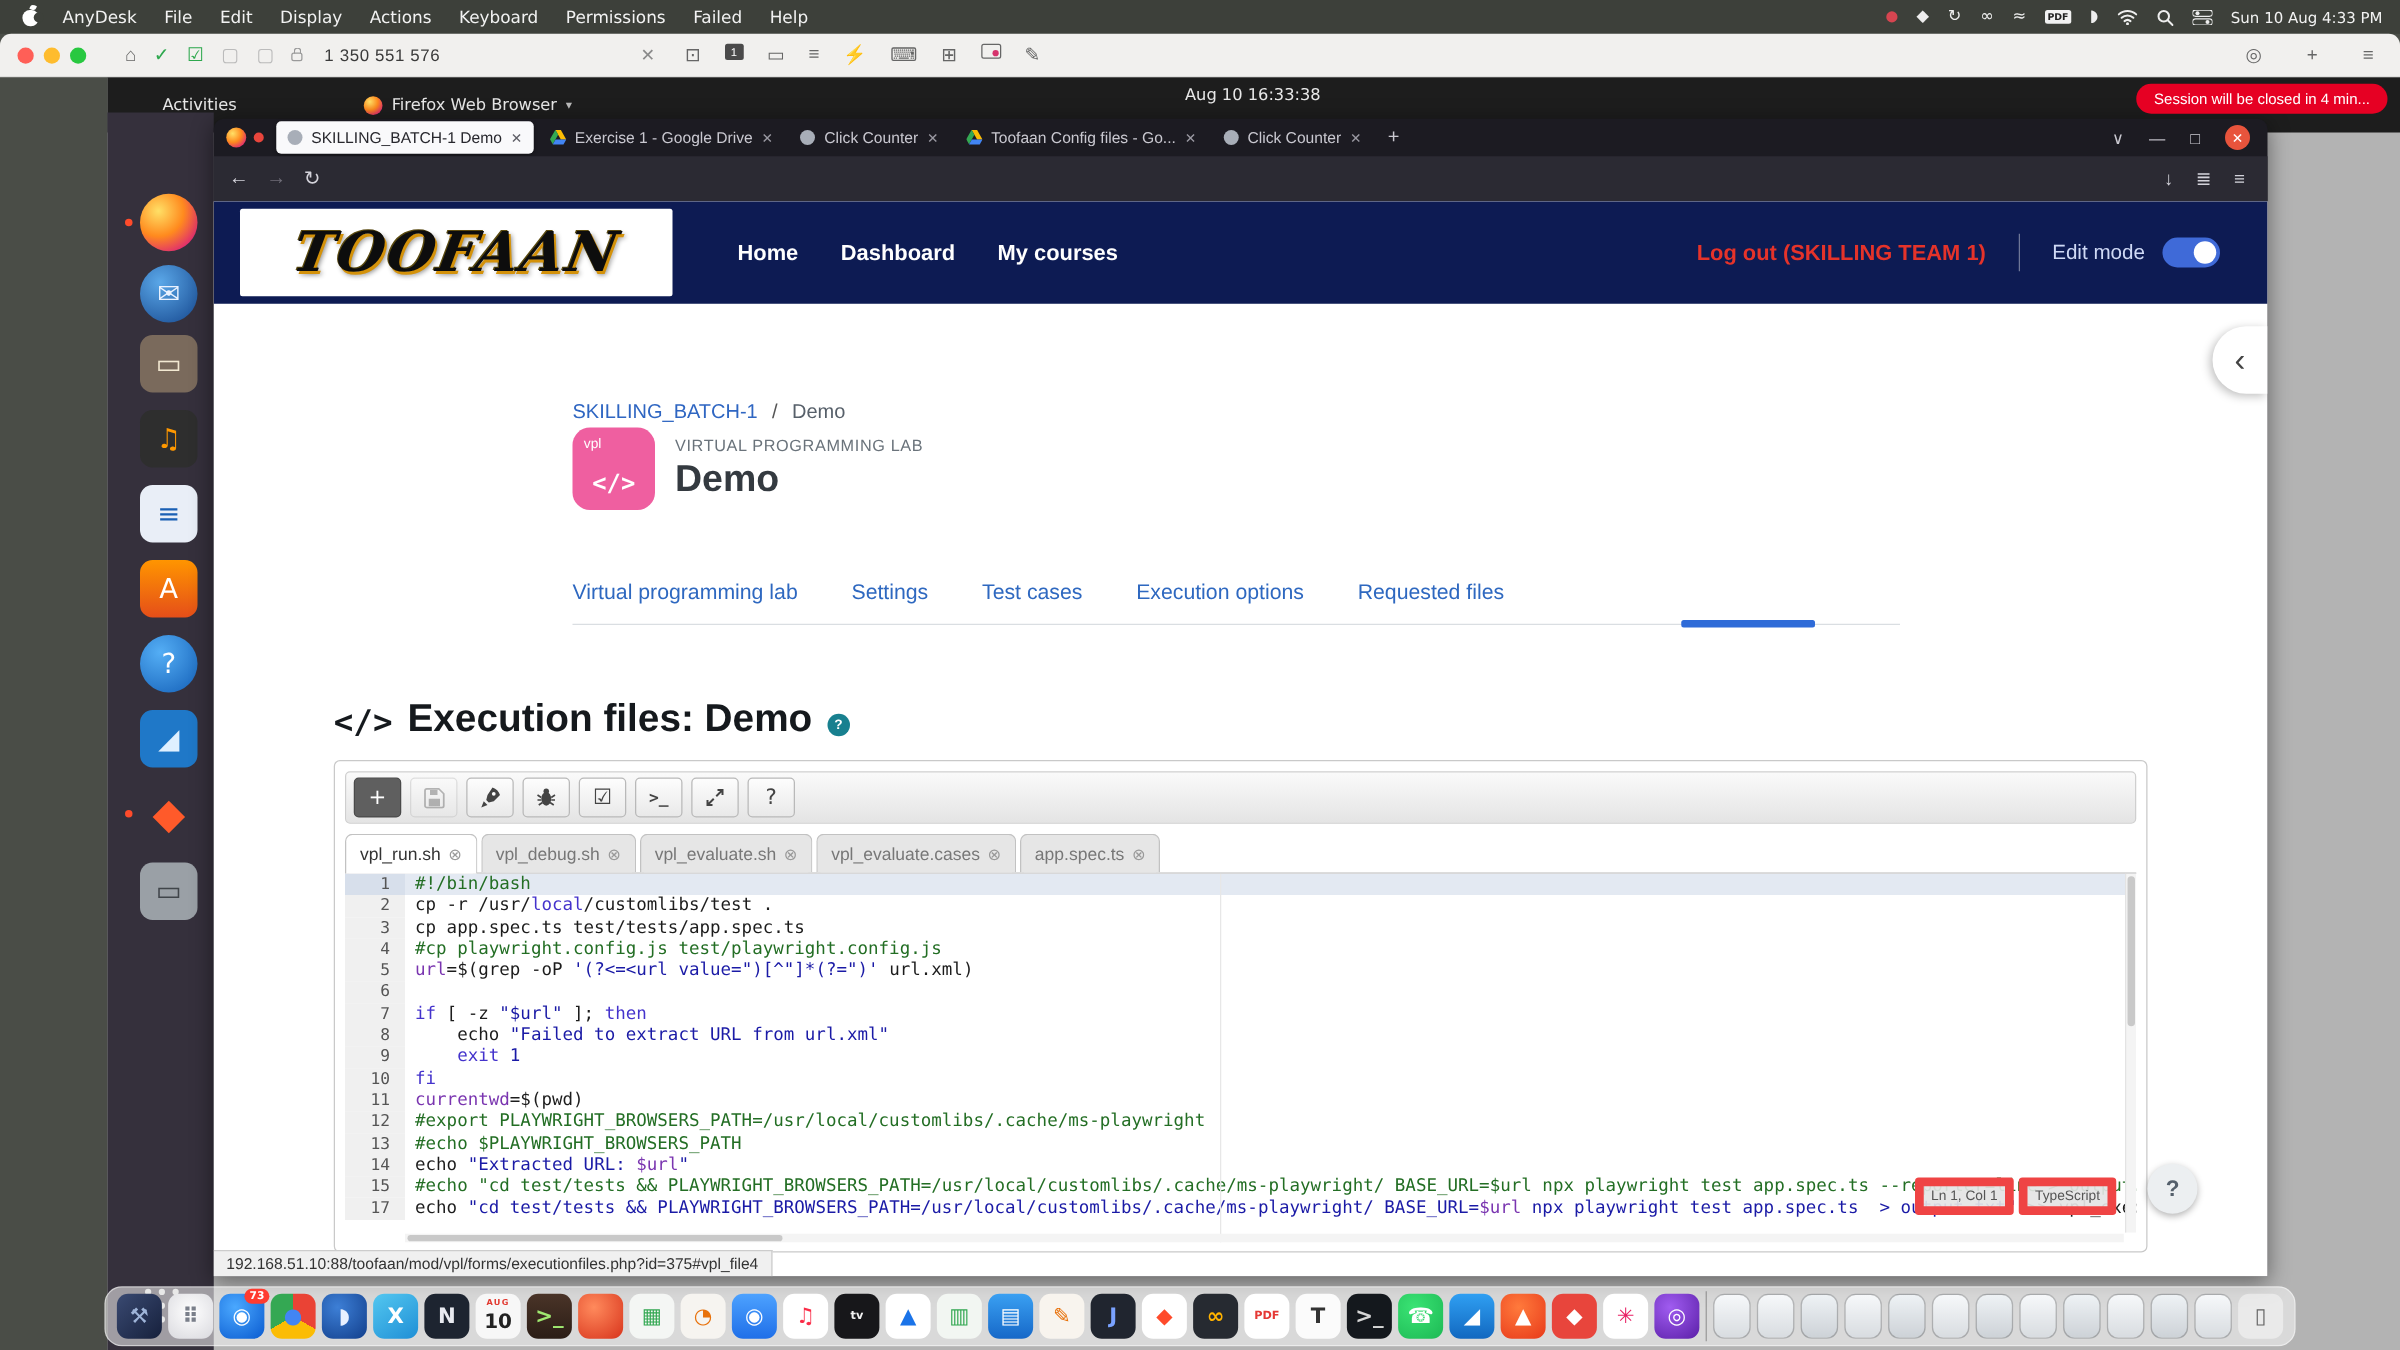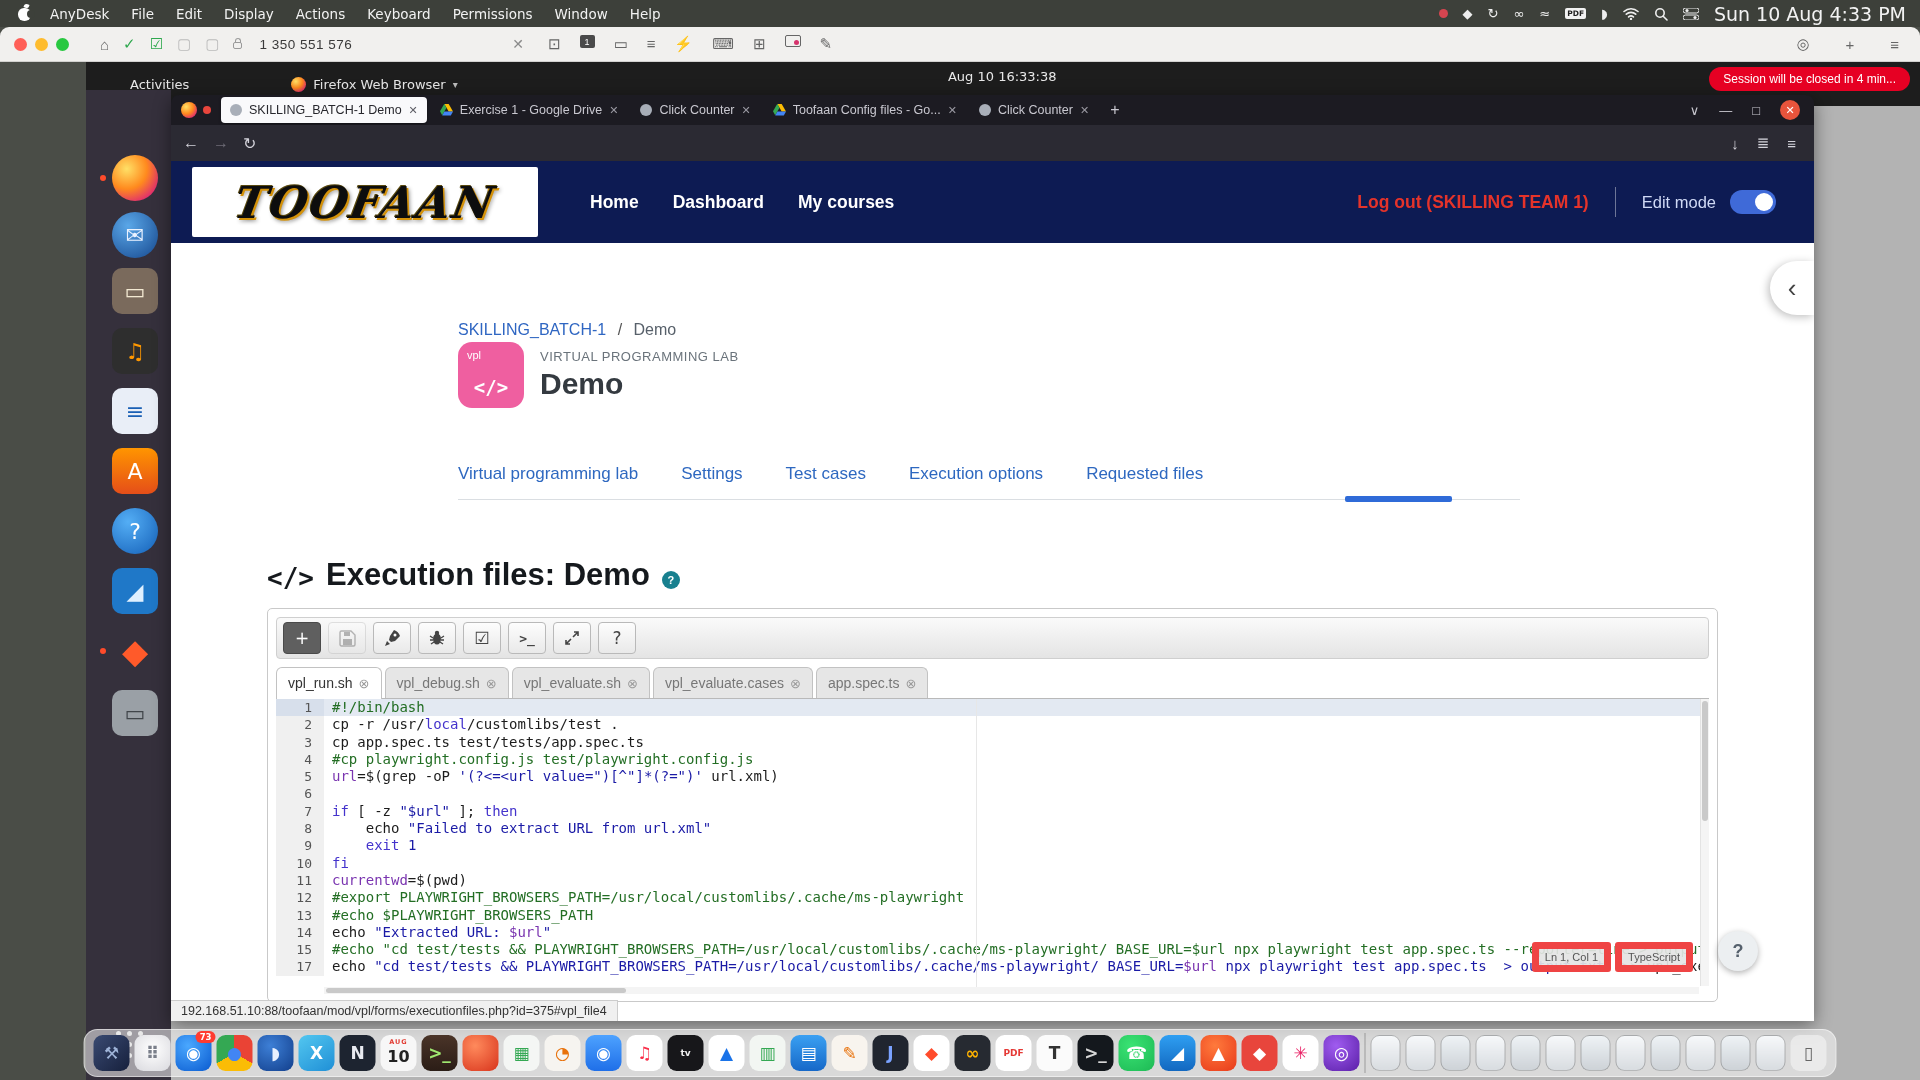--- a/index.html
+++ b/index.html
@@ -11,21 +11,21 @@
   .apple{width:13px;height:15px;position:relative;margin:0 8px 0 4px;}
   .apple .body{position:absolute;inset:2px 0 0 0;background:#fff;border-radius:45% 45% 48% 48%;}
   .apple .bite{position:absolute;right:-4px;top:4px;width:8px;height:8px;background:#3d403a;border-radius:50%;}
   .apple .leaf{position:absolute;top:-2px;left:6px;width:5px;height:4px;background:#fff;border-radius:60% 0 60% 0;transform:rotate(20deg);}
   .mitem{padding:0 11px;white-space:nowrap;}
   .macbar-right{margin-left:auto;display:flex;align-items:center;gap:15px;}
   .rec-dot{width:9px;height:9px;border-radius:50%;background:#d64550;}
   .sgly{font-size:13px;color:#eee;}
   .pdf-chip{background:#f2f2f2;color:#222;font-size:7.5px;font-weight:bold;padding:1px 2px;border-radius:2px;}
   .mb-svg{display:block;}
-  .mclock{white-space:nowrap;font-size:19px;text-align:right;}
+  .mclock{white-space:nowrap;font-size:12px;text-align:right;}
 
   
   .adbar{position:absolute;top:27px;left:0;right:0;height:35px;background:#f1f0ee;border-bottom:1px solid #d2d1cf;border-radius:9px 9px 0 0;display:flex;align-items:center;padding:0 14px;color:#5c5c5c;}
   .tl{width:13px;height:13px;border-radius:50%;margin-right:8px;}
   .tl.r{background:#ff5f57}.tl.y{background:#febc2e}.tl.g{background:#28c840}
   .ad-gap{width:16px;}
   .adg{font-size:15px;margin:0 7px;color:#666;}
   .adg.green{color:#2ea84e;}
   .mini-lock{width:9px;height:7px;border:1.5px solid #9a9a9a;border-radius:2px;position:relative;margin:3px 7px 0;}
   .mini-lock:before{content:"";position:absolute;top:-5px;left:1px;width:4px;height:4px;border:1.5px solid #9a9a9a;border-bottom:none;border-radius:4px 4px 0 0;}
@@ -172,21 +172,21 @@
         <i class="bite"></i>
         <i class="leaf"></i>
       </span>
     <span class="mitem">AnyDesk</span>
       <span class="mitem">File</span>
       <span class="mitem">Edit</span>
       <span class="mitem">Display</span>
       <span class="mitem">Actions</span>
       <span class="mitem">Keyboard</span>
       <span class="mitem">Permissions</span>
-      <span class="mitem">Window</span>
+      <span class="mitem">Failed</span>
       <span class="mitem">Help</span>
     <div class="macbar-right">
       <span class="rec-dot"></span>
       <span class="sgly">◆</span>
         <span class="sgly">↻</span>
         <span class="sgly">∞</span>
         <span class="sgly">≈</span>
       <span class="pdf-chip">PDF</span>
       <span class="sgly">◗</span>
       <svg class="mb-svg" width="16" height="13" viewBox="0 0 16 13">

